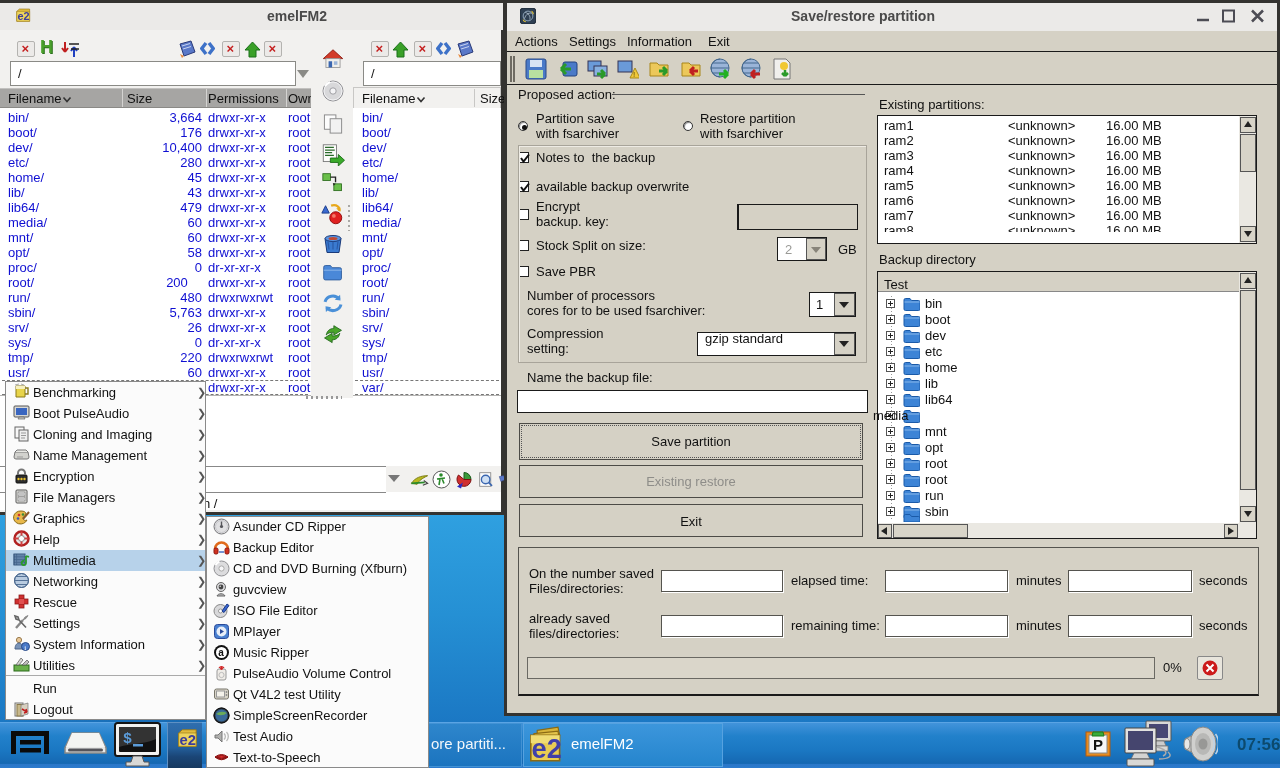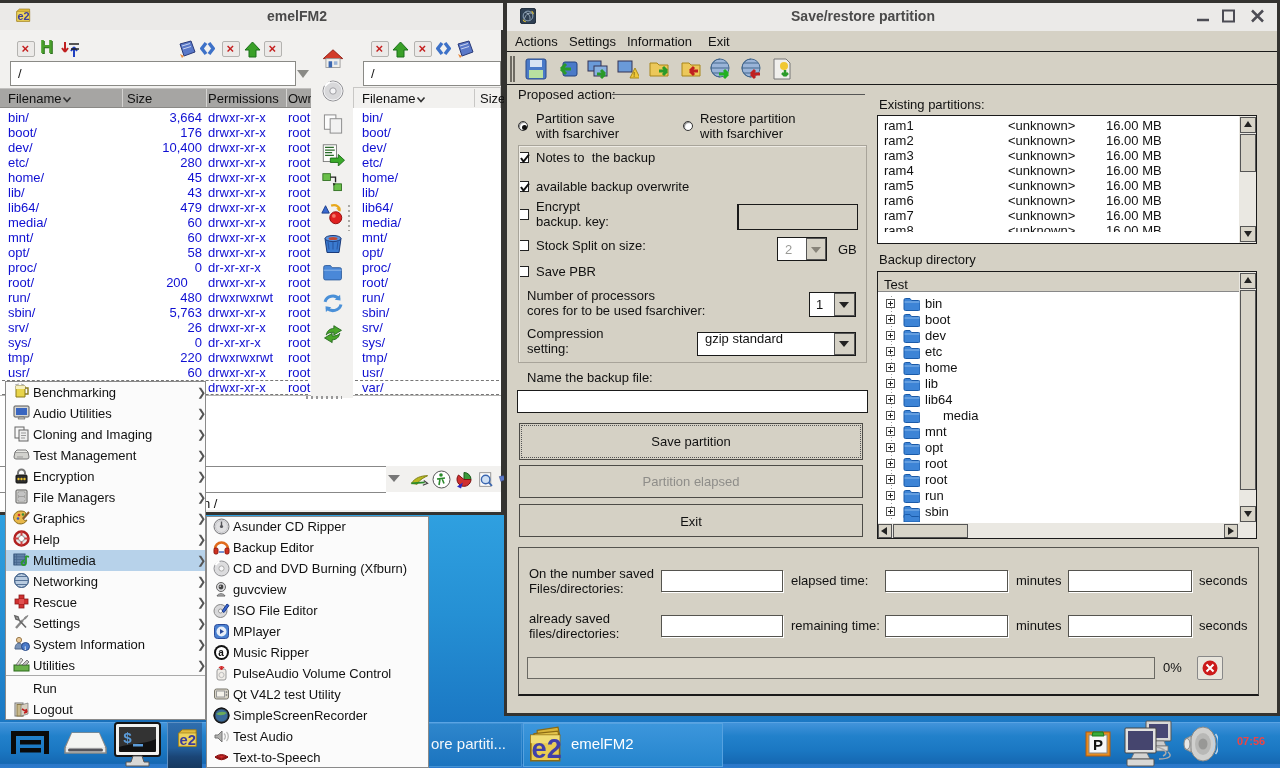--- a/index.html
+++ b/index.html
@@ -89,21 +89,21 @@
 <path d="M33 27 c8 2 12 6 6 9 M35 39 c10 0 14 -3 9 -7" stroke="#aaa" stroke-width="1.5" fill="none"></path>
 </svg>
 <svg class="a" style="left:1183px;top:724px" width="35" height="40" viewBox="0 0 35 40">
 <ellipse cx="20" cy="20" rx="13" ry="17" fill="#d0d0ce" stroke="#8a8a88"></ellipse>
 <ellipse cx="20" cy="20" rx="8" ry="11" fill="#b8b8b6"></ellipse>
 <ellipse cx="20" cy="20" rx="4.5" ry="5.5" fill="#989896"></ellipse>
 <path d="M8 12 L2 15 L2 25 L8 28 z" fill="#c8c8c6" stroke="#8a8a88"></path>
 <ellipse cx="4" cy="20" rx="3" ry="5.5" fill="#e8e8e6" stroke="#8a8a88"></ellipse>
 <path d="M29 13 c3 4 3 10 0 14 M32.5 10 c4 5 4 15 0 20" stroke="#bed2e4" stroke-width="1.6" fill="none"></path>
 </svg>
-<div class="a" style="left:1237px;top:735px;color:#ef4444;font-weight:bold;font-size:11px">07:56</div>
+<div class="a" style="left:1237px;top:735px;color:#0c4a6e;font-weight:bold;font-size:17px">07:56</div>
 
 <div class="a" style="left:-3px;top:0;width:509px;height:515px;background:#f2f1ef;border:3px solid #343330;border-left:none;border-right:5px solid #343330"></div>
 <div class="a titlebar" style="left:0;top:3px;width:503px;height:27px"></div>
 <svg class="a" style="left:14px;top:7px" width="17" height="17" viewBox="0 0 50 48">
 <path d="M8 12 l8 -7 30 0 0 36 -38 0z" fill="#e2bc3c" stroke="#9a7a1a" stroke-width="2"></path>
 <path d="M8 12 h38 v29 h-38z" fill="#edd45c" stroke="#9a7a1a" stroke-width="1.5"></path>
 <text x="10" y="38" font-size="32" font-weight="bold" fill="#3c3c9c" font-family="Liberation Sans">e2</text>
 </svg>
 <div class="a titlebar" style="left:247px;top:8px;width:100px;text-align:center;background:none">emelFM2</div>
 
@@ -481,21 +481,21 @@
 <div class="a" style="left:834px;top:333px;width:21px;height:22px;background:#d5d1c5;border:1px solid #555"></div>
 <div class="a arr" style="left:839px;top:341px;border-left:5px solid transparent;border-right:5px solid transparent;border-top:6px solid #222"></div>
 
 <div class="a" style="left:527px;top:370px">Name the backup file:</div>
 <div class="a" style="left:517px;top:390px;width:351px;height:23px;background:#fff;border:1px solid #1a1a1a"></div>
 
 <div class="a btn3" style="left:519px;top:423px;width:344px;height:37px"></div>
 <div class="a dot3" style="left:521px;top:425px;width:340px;height:33px"></div>
 <div class="a" style="left:519px;top:434px;width:344px;text-align:center">Save partition</div>
 <div class="a btn3" style="left:519px;top:465px;width:344px;height:33px"></div>
-<div class="a" style="left:519px;top:474px;width:344px;text-align:center;color:#8e8d89">Partition elapsed</div>
+<div class="a" style="left:519px;top:474px;width:344px;text-align:center;color:#8e8d89">Existing restore</div>
 <div class="a btn3" style="left:519px;top:504px;width:344px;height:33px"></div>
 <div class="a" style="left:519px;top:514px;width:344px;text-align:center">Exit</div>
 
 <div class="a" style="left:879px;top:97px">Existing partitions:</div>
 <div class="a" style="left:877px;top:115px;width:380px;height:129px;background:#fff;border:1px solid #1a1a1a"></div>
 <div id="parts">
     <div class="a" style="left:878px;top:116px;width:360px;height:116px;overflow:hidden">
       <div class="a" style="left:6px;top:2px">ram1</div>
       <div class="a" style="left:130px;top:2px">&lt;unknown&gt;</div>
       <div class="a" style="left:228px;top:2px">16.00 MB</div>
@@ -595,21 +595,21 @@
       <path d="M1.5 5 h15" stroke="#8ab8ea" stroke-width="1"></path>
     </svg>
     <div class="a" style="left:925px;top:392px">lib64</div>
     <div class="a" style="left:886px;top:411px;width:9px;height:9px;border:1px solid #555;background:#fff"></div>
     <div class="a" style="left:888px;top:414.5px;width:5px;height:1px;background:#222"></div>
     <div class="a" style="left:890px;top:412.5px;width:1px;height:5px;background:#222"></div>
     <svg class="a" style="left:903px;top:409px" width="17" height="14" viewBox="0 0 17 14">
       <path d="M1 3 a1.5 1.5 0 0 1 1.5-1.5 H7 l1.5 2 H15.5 A1.5 1.5 0 0 1 17 5 V12 a1.5 1.5 0 0 1 -1.5 1.5 H2.5 A1.5 1.5 0 0 1 1 12 Z" fill="#3d84d6" stroke="#1a5aa8"></path>
       <path d="M1.5 5 h15" stroke="#8ab8ea" stroke-width="1"></path>
     </svg>
-    <div class="a" style="left:943px;top:408px">media</div>
+    <div class="a" style="left:873px;top:408px">media</div>
     <div class="a" style="left:886px;top:427px;width:9px;height:9px;border:1px solid #555;background:#fff"></div>
     <div class="a" style="left:888px;top:430.5px;width:5px;height:1px;background:#222"></div>
     <div class="a" style="left:890px;top:428.5px;width:1px;height:5px;background:#222"></div>
     <svg class="a" style="left:903px;top:425px" width="17" height="14" viewBox="0 0 17 14">
       <path d="M1 3 a1.5 1.5 0 0 1 1.5-1.5 H7 l1.5 2 H15.5 A1.5 1.5 0 0 1 17 5 V12 a1.5 1.5 0 0 1 -1.5 1.5 H2.5 A1.5 1.5 0 0 1 1 12 Z" fill="#3d84d6" stroke="#1a5aa8"></path>
       <path d="M1.5 5 h15" stroke="#8ab8ea" stroke-width="1"></path>
     </svg>
     <div class="a" style="left:925px;top:424px">mnt</div>
     <div class="a" style="left:886px;top:443px;width:9px;height:9px;border:1px solid #555;background:#fff"></div>
     <div class="a" style="left:888px;top:446.5px;width:5px;height:1px;background:#222"></div>
@@ -689,25 +689,25 @@
 <div class="a" style="left:1197px;top:656px;width:26px;height:24px;background:#e8e5dc;border:1px solid #888;border-radius:2px"></div>
 <svg class="a" style="left:1202px;top:660px" width="16" height="16" viewBox="0 0 16 16">
 <circle cx="8" cy="8" r="7.5" fill="#cc1a1a"></circle>
 <path d="M4.5 4.5 l7 7 M11.5 4.5 l-7 7" stroke="#fff" stroke-width="2"></path>
 </svg>
 
 <div class="a" style="left:5px;top:381px;width:201px;height:339px;background:#fbfbfb;border:1px solid #8a8a8a"></div>
 <div id="mainmenu">
     <div class="a mi" style="left:33px;top:382px">Benchmarking</div>
     <div class="a" style="left:197px;top:386px;color:#555;font-size:11px">❯</div>
-    <div class="a mi" style="left:33px;top:403px">Audio Utilities</div>
+    <div class="a mi" style="left:33px;top:403px">Boot PulseAudio</div>
     <div class="a" style="left:197px;top:407px;color:#555;font-size:11px">❯</div>
     <div class="a mi" style="left:33px;top:424px">Cloning and Imaging</div>
     <div class="a" style="left:197px;top:428px;color:#555;font-size:11px">❯</div>
-    <div class="a mi" style="left:33px;top:445px">Test Management</div>
+    <div class="a mi" style="left:33px;top:445px">Name Management</div>
     <div class="a" style="left:197px;top:449px;color:#555;font-size:11px">❯</div>
     <div class="a mi" style="left:33px;top:466px">Encryption</div>
     <div class="a" style="left:197px;top:470px;color:#555;font-size:11px">❯</div>
     <div class="a mi" style="left:33px;top:487px">File Managers</div>
     <div class="a" style="left:197px;top:491px;color:#555;font-size:11px">❯</div>
     <div class="a mi" style="left:33px;top:508px">Graphics</div>
     <div class="a" style="left:197px;top:512px;color:#555;font-size:11px">❯</div>
     <div class="a mi" style="left:33px;top:529px">Help</div>
     <div class="a" style="left:197px;top:533px;color:#555;font-size:11px">❯</div>
     <div class="a" style="left:6px;top:550px;width:199px;height:21px;background:#b7d2ea"></div>

